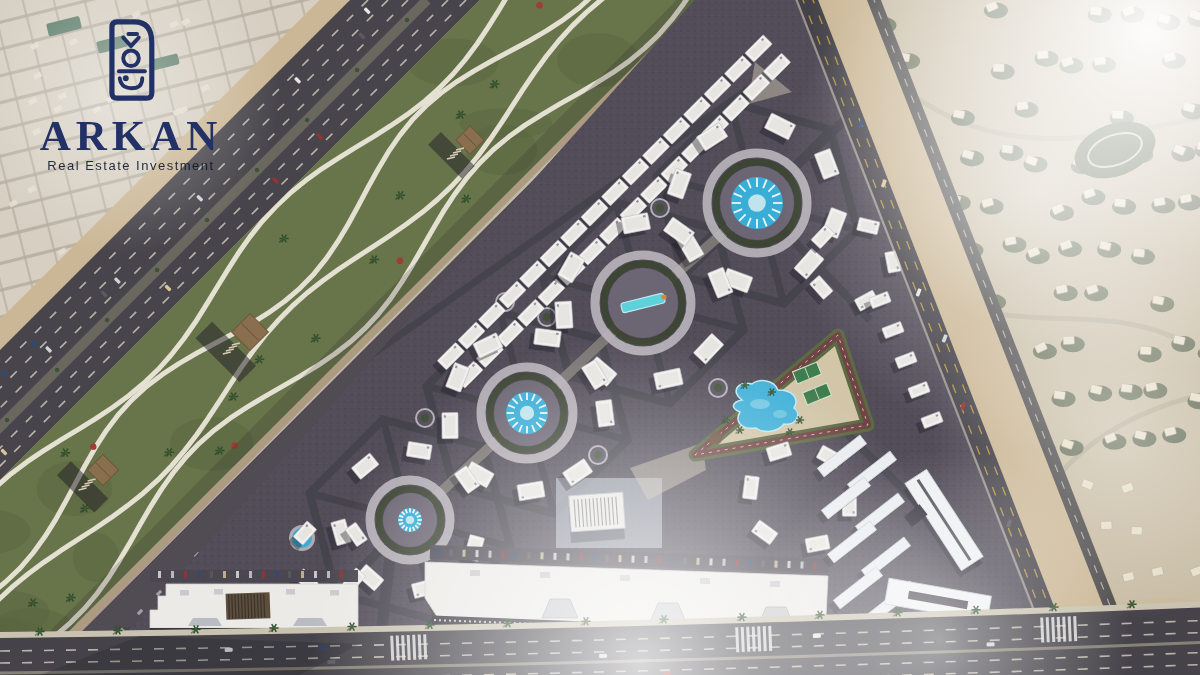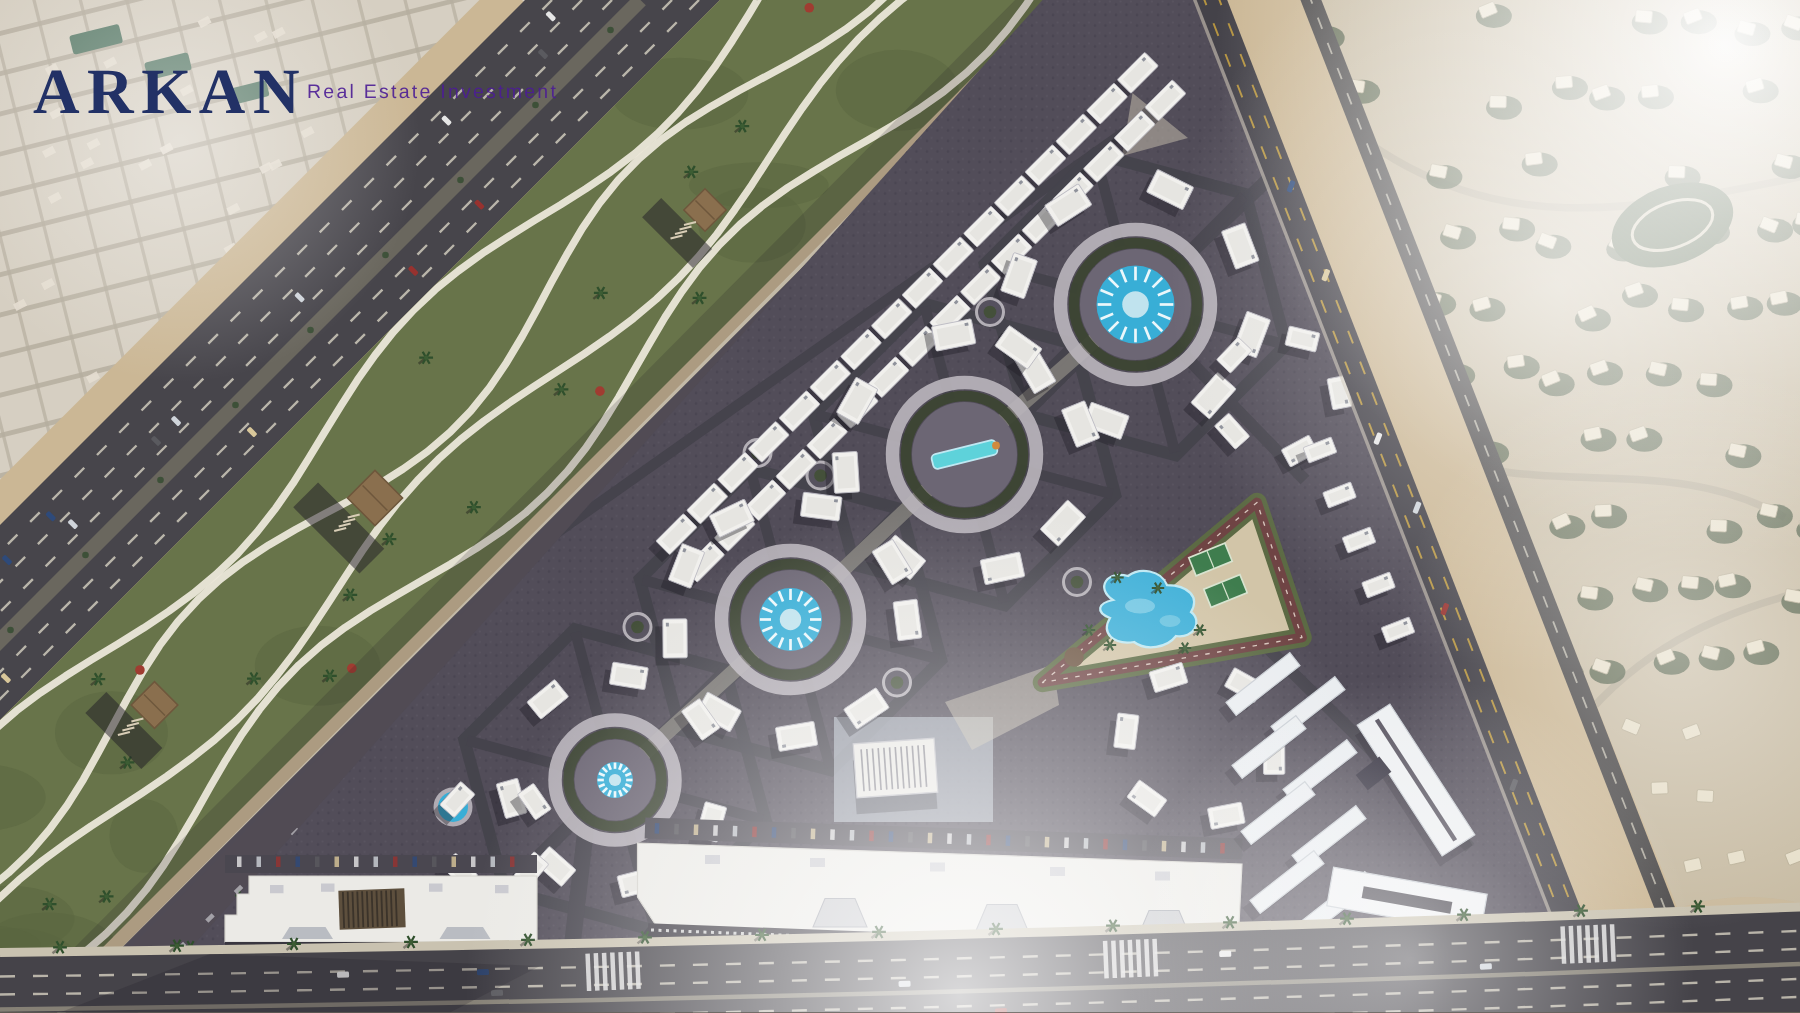--- a/index.html
+++ b/index.html
@@ -1,18 +1,18 @@
 <!DOCTYPE html>
 <html><head>
 <meta charset="utf-8">
 <style>
   html,body{margin:0;padding:0;background:#222;}
   .stage{position:relative;width:1200px;height:675px;overflow:hidden;background:#c9bda7;font-family:"Liberation Sans",sans-serif;}
   .stage svg.scene{display:block;width:1200px;height:675px;}
-  .logo{position:absolute;left:22px;top:8px;width:218px;display:flex;align-items:center;z-index:6;pointer-events:none;}
+  .logo{position:absolute;left:22px;top:8px;width:218px;display:flex;flex-direction:column;align-items:center;z-index:6;pointer-events:none;}
   .logo .emblem{width:72px;height:104px;}
   .logo .name{font-family:"Liberation Serif",serif;font-weight:600;font-size:43px;letter-spacing:5px;line-height:1;margin-top:2px;}
   .logo .tagline{font-size:13px;letter-spacing:1.5px;margin-top:1px;white-space:nowrap;opacity:.9;}
 </style>
 </head>
 <body>
 
 <div class="stage">
 
   <svg class="scene" viewBox="0 0 1200 675">
@@ -1580,15 +1580,15 @@
     <svg class="emblem" viewBox="0 0 80 120">
       <path d="M 24 16 L 44 16 Q 64 16 64 40 L 64 98 Q 64 104 58 104 L 24 104 Q 18 104 18 98 L 18 22 Q 18 16 24 16 Z" fill="none" stroke="currentColor" stroke-width="6"></path>
       <path d="M 37 30 L 47 30" fill="none" stroke="currentColor" stroke-width="4.5" stroke-linecap="round"></path>
       <path d="M 31 34 L 40 44 L 49 34" fill="none" stroke="currentColor" stroke-width="4.5" stroke-linecap="round" stroke-linejoin="round"></path>
       <circle cx="40" cy="58" r="9" fill="none" stroke="currentColor" stroke-width="4.5"></circle>
       <path d="M 26 73 L 56 73" fill="none" stroke="currentColor" stroke-width="4.5" stroke-linecap="round"></path>
       <circle cx="34" cy="81" r="3.4" fill="currentColor"></circle>
       <path d="M 27 81 Q 29 95 46 92 Q 53 90 53 81" fill="none" stroke="currentColor" stroke-width="4.5" stroke-linecap="round"></path>
     </svg>
     <div class="name" style="color: rgb(34, 49, 102);">ARKAN</div>
-    <div class="tagline" style="color: #4c1d95;">Real Estate Investment</div>
+    <div class="tagline" style="color: #0f172a;">Real Estate Investment</div>
   </div>
 </div>
 
 </body></html>

